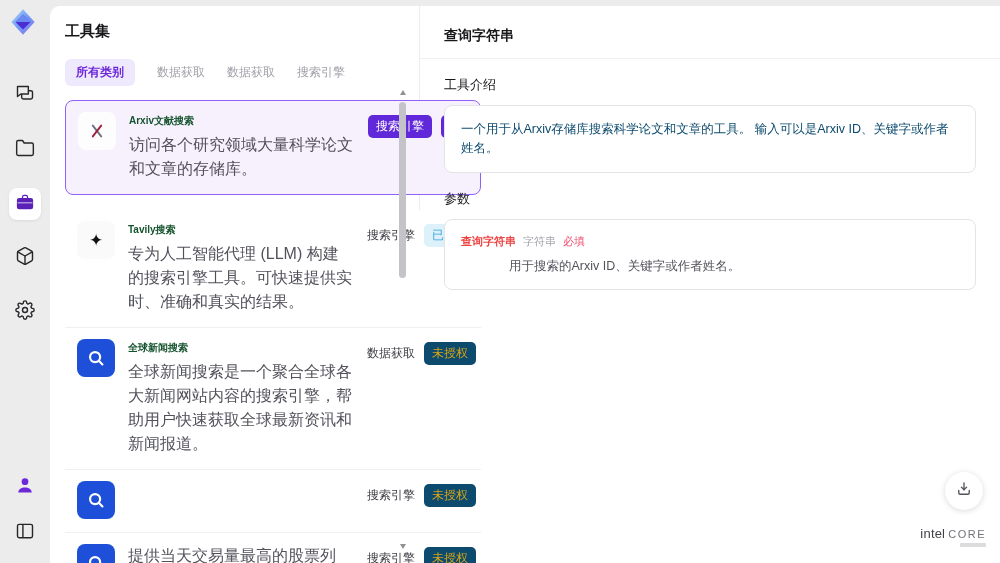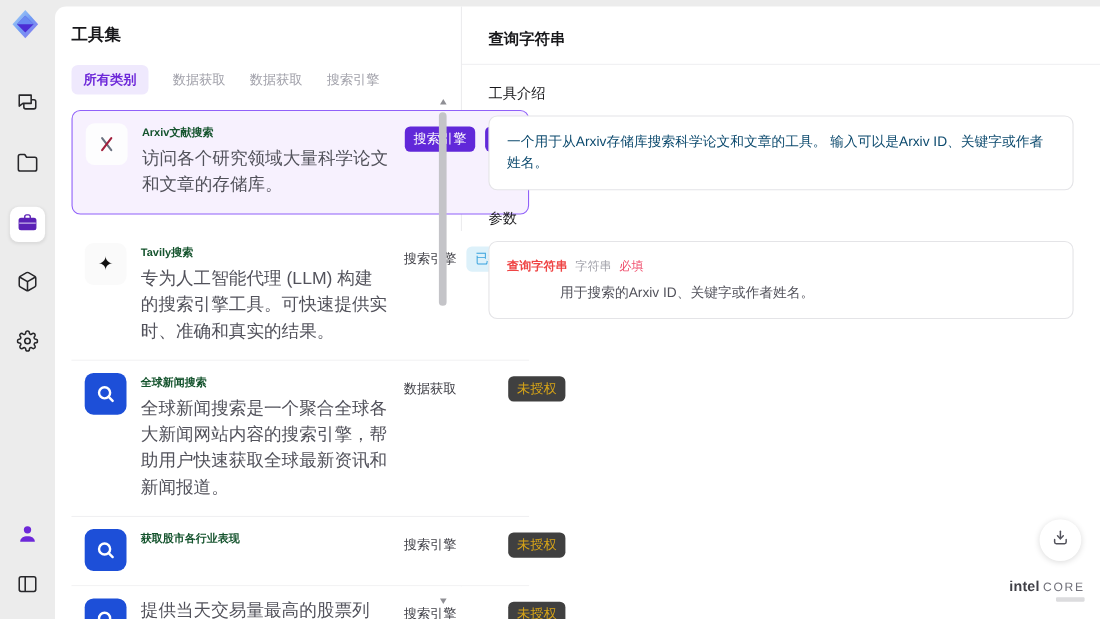--- a/index.html
+++ b/index.html
@@ -37,21 +37,21 @@
   .tool-icon.arxiv { background:#fdfdfe; }
   .tool-icon.tavily { background:#fafafa; font-size:17px; color:#111; }
   .tool-icon.blue { background:#1d4fd8; }
   .t-body { width:226px; flex:none; }
   .t-name { font-size:10px; font-weight:bold; color:#14532d; margin:2px 0 5px; }
   .t-desc { font-size:16px; color:#52525b; line-height:1.5; }
   .badges { margin-left:auto; display:flex; gap:9px; align-items:flex-start; white-space:nowrap; padding-top:3px; }
   .badge { font-size:12px; padding:3px 8px; border-radius:5px; }
   .badge.solid { background:#6128d9; color:#fff; }
   .badge.blue { background:#ddf1fa; color:#3ba4de; }
-  .badge.yellow { background:#404040; color:#d7a417;margin-left:38px; }
+  .badge.yellow { background:#0c4a6e; color:#d7a417; }
   .cat-text { font-size:12px; color:#3f3f46; padding-top:3px; }
 
   
   .list-scrollbar { position:absolute; right:13px; top:84px; bottom:14px; width:7px; }
   .sb-arrow { position:absolute; left:1px; width:0; height:0; border-left:3px solid transparent; border-right:3px solid transparent; }
   .sb-arrow.up { top:0; border-bottom:5px solid #8f8f94; }
   .sb-arrow.down { bottom:0; border-top:5px solid #8f8f94; }
   .sb-thumb { position:absolute; top:12px; left:0; width:7px; height:176px; background:#c4c4c8; border-radius:4px; }
 
   
@@ -64,21 +64,21 @@
   .param-name { font-size:11px; font-weight:bold; color:#ef4444; }
   .param-type { font-size:11px; color:#a1a1aa; }
   .param-required { font-size:11px; color:#f04f6e; }
   .param-desc { font-size:12.5px; color:#52525b; margin-top:9px;margin-left:48px; }
 
   
   .download-fab { position:absolute; right:17px; bottom:53px; width:38px; height:38px; border-radius:50%; background:#fff;
     box-shadow:0 1px 6px rgba(0,0,0,.15); display:flex; align-items:center; justify-content:center; cursor:pointer; }
   .brand { position:absolute; right:14px; bottom:16px; text-align:right; line-height:1; }
   .brand-row { display:flex; align-items:baseline; gap:3px; justify-content:flex-end; }
-  .brand-intel { font-size:13px; font-weight:bold; color:#3f3f46; letter-spacing:0.2px; }
+  .brand-intel { font-size:13px; font-weight:normal; color:#3f3f46; letter-spacing:0.2px; }
   .brand-core { font-size:11px; color:#71717a; letter-spacing:1.5px; }
   .brand-bar { width:26px; height:4px; background:#dcdcde; border-radius:1px; margin:3px 0 0 auto; }
 </style>
 </head>
 <body>
 
 <div class="rail">
   <div class="rail-logo">
     <svg viewBox="0 0 24 24">
       <defs>
@@ -219,21 +219,20 @@
       </div>
 
       <div class="card">
         <div class="tool-icon blue">
           <svg viewBox="0 0 24 24" width="22" height="22" fill="none" stroke="#fff" stroke-width="2.4" stroke-linecap="round">
             <circle cx="11" cy="11" r="5.5"></circle>
             <line x1="15.3" y1="15.3" x2="19" y2="19"></line>
           </svg>
         </div>
         <div class="t-body">
-          <div class="t-name">获取股市各行业表现</div>
         </div>
         <div class="badges">
           <span class="cat-text">搜索引擎</span>
           <span class="badge yellow">未授权</span>
         </div>
       </div>
 
       <div class="card">
         <div class="tool-icon blue">
           <svg viewBox="0 0 24 24" width="22" height="22" fill="none" stroke="#fff" stroke-width="2.4" stroke-linecap="round">

